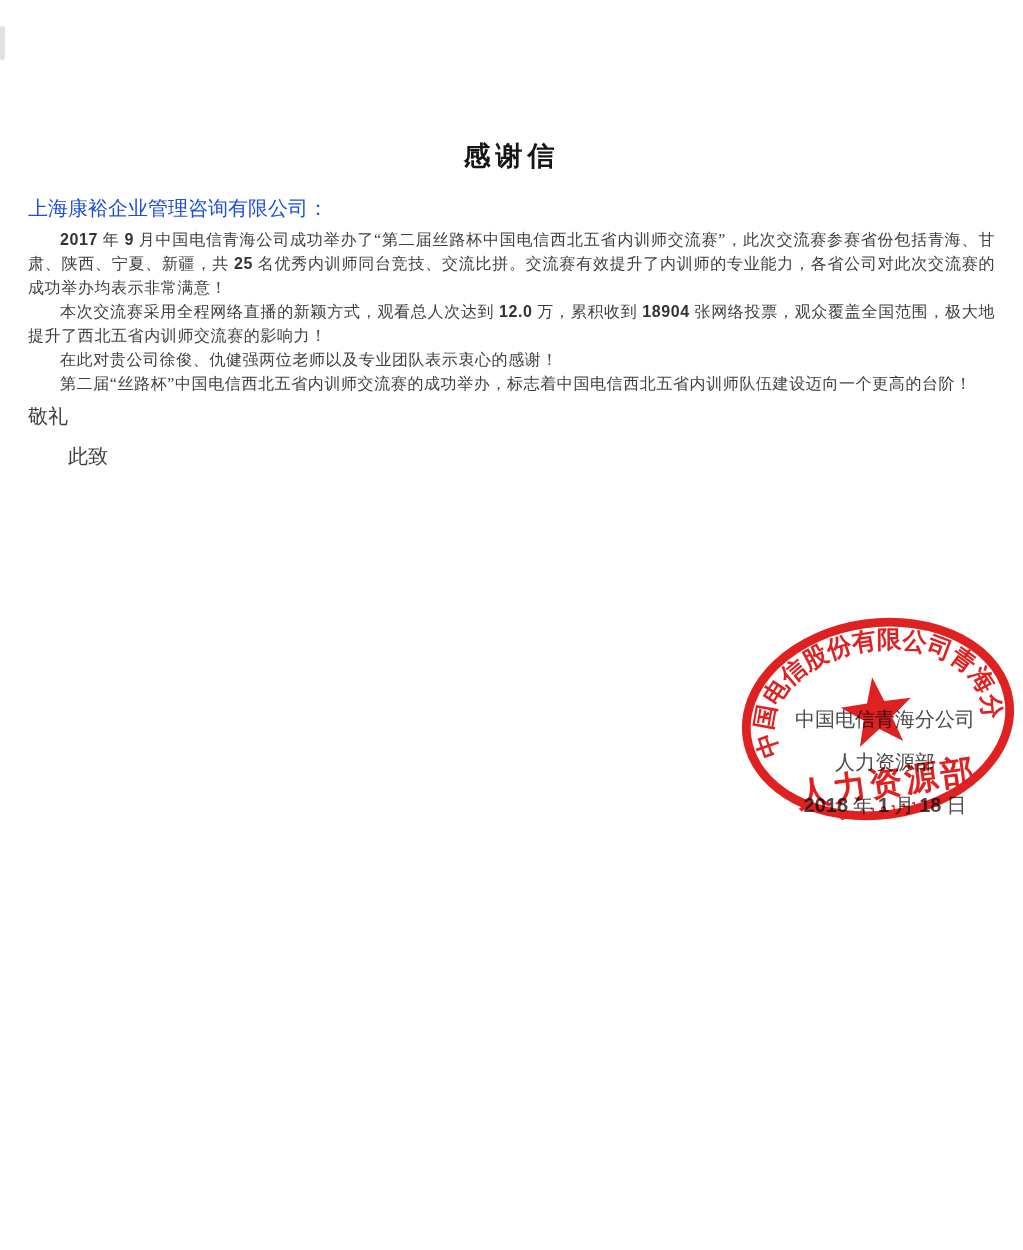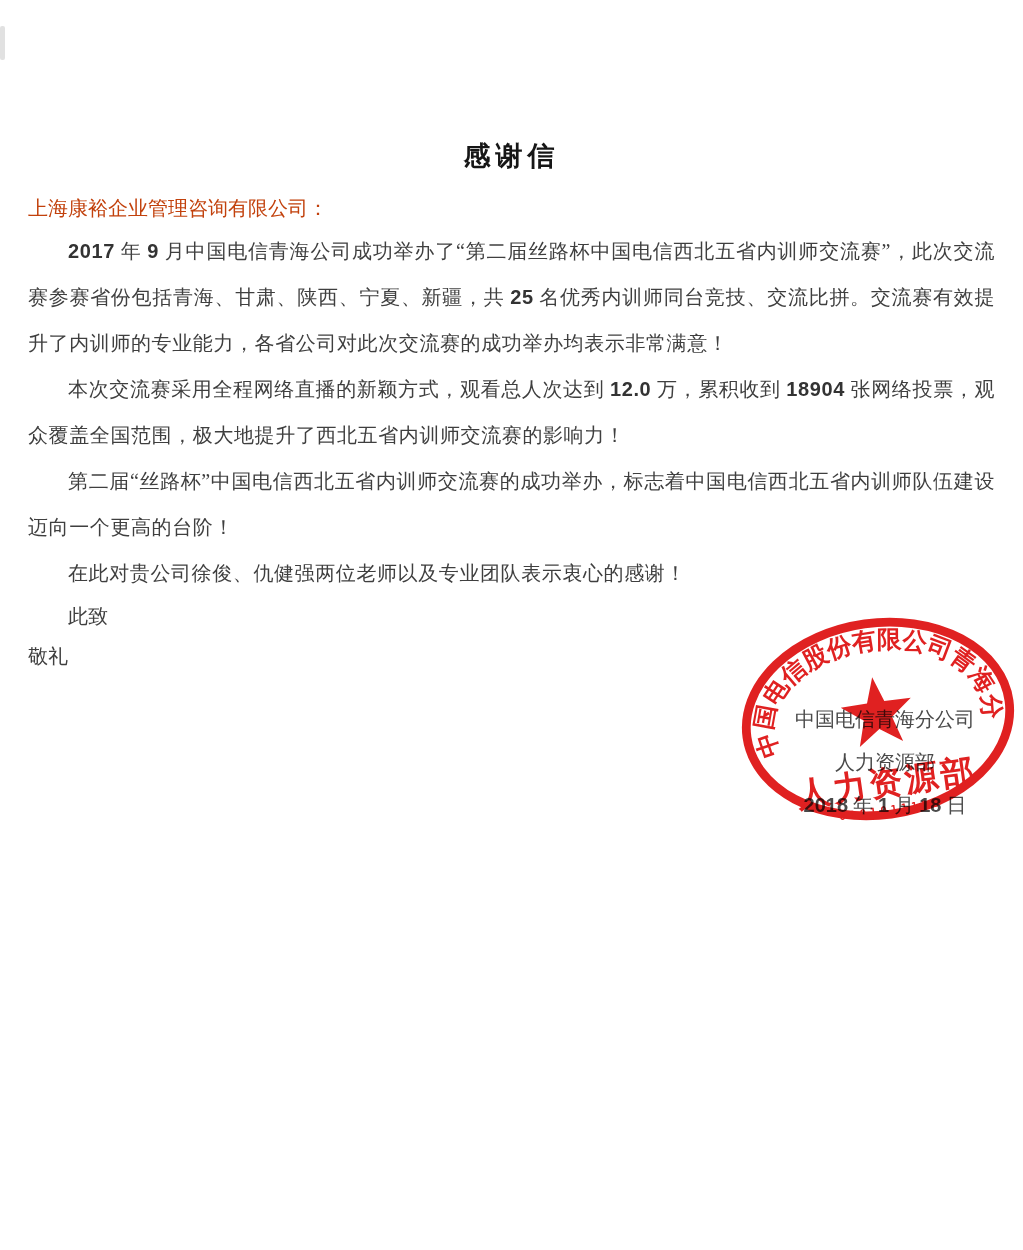--- a/index.html
+++ b/index.html
@@ -21,25 +21,25 @@
     font-weight:bold;
     font-size:27px;
     color:#161616;
     letter-spacing:5px;
     margin:0 0 14px 0;
   }
   .salutation{
     font-size:20px;
     line-height:40px;
     margin:0;
-    color:#c2410c;
+    color:#1d4ed8;
   }
   .para{
-    font-size:20px;
-    line-height:46px;
+    font-size:16px;
+    line-height:24px;
     text-align:justify;
     text-indent:2em;
     letter-spacing:0.6px;
     margin:0;
     color:#3f3f3f;
   }
   .para b{font-family:"Liberation Sans","DejaVu Sans",sans-serif;font-weight:bold;color:#333;}
   .closing{
     font-size:20px;
     line-height:40px;
@@ -78,25 +78,25 @@
 
   <div class="scan-artifact"></div>
 
   <div class="content">
     <h1 class="doc-title">感谢信</h1>
 
     <p class="salutation">上海康裕企业管理咨询有限公司：</p>
 
     <p class="para"><b>2017</b> 年 <b>9</b> 月中国电信青海公司成功举办了“第二届丝路杯中国电信西北五省内训师交流赛”，此次交流赛参赛省份包括青海、甘肃、陕西、宁夏、新疆，共 <b>25</b> 名优秀内训师同台竞技、交流比拼。交流赛有效提升了内训师的专业能力，各省公司对此次交流赛的成功举办均表示非常满意！</p>
     <p class="para">本次交流赛采用全程网络直播的新颖方式，观看总人次达到 <b>12.0</b> 万，累积收到 <b>18904</b> 张网络投票，观众覆盖全国范围，极大地提升了西北五省内训师交流赛的影响力！</p>
+    <p class="para">在此对贵公司徐俊、仇健强两位老师以及专业团队表示衷心的感谢！</p>
     <p class="para">第二届“丝路杯”中国电信西北五省内训师交流赛的成功举办，标志着中国电信西北五省内训师队伍建设迈向一个更高的台阶！</p>
-    <p class="para">在此对贵公司徐俊、仇健强两位老师以及专业团队表示衷心的感谢！</p>
 
+    <p class="closing">敬礼</p>
     <p class="closing indent">此致</p>
-    <p class="closing">敬礼</p>
   </div>
 
   <div class="signature-block">
     <div>中国电信青海分公司</div>
     <div>人力资源部</div>
     <div><b>2018</b> 年 <b>1</b> 月 <b>18</b> 日</div>
   </div>
 
   <svg class="stamp" viewBox="0 0 300 230" xmlns="http://www.w3.org/2000/svg">
     <defs>

